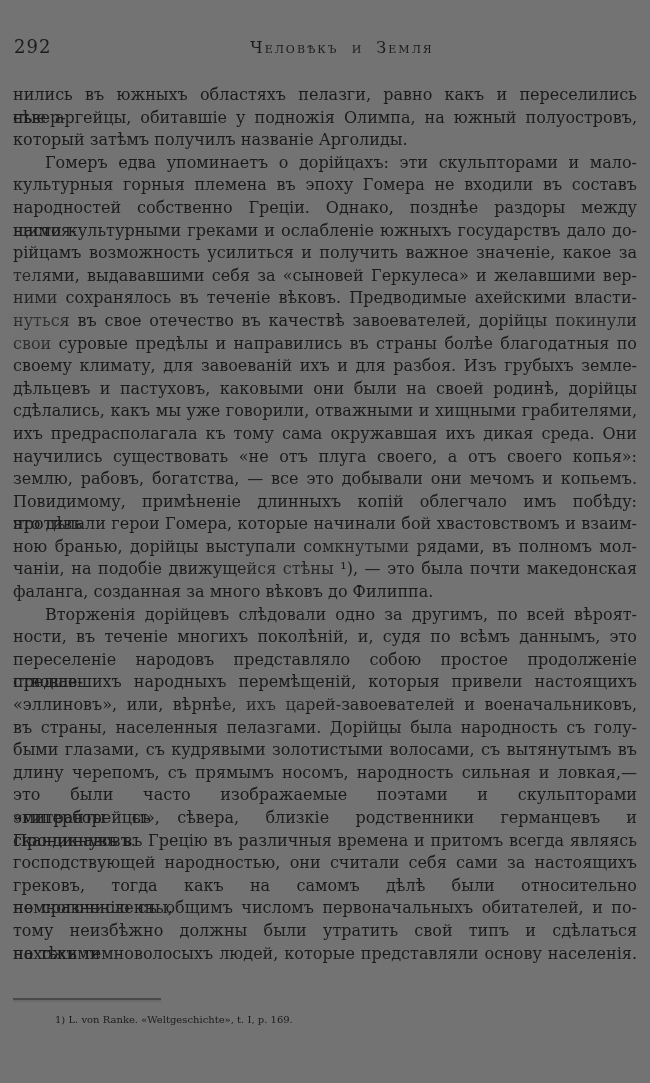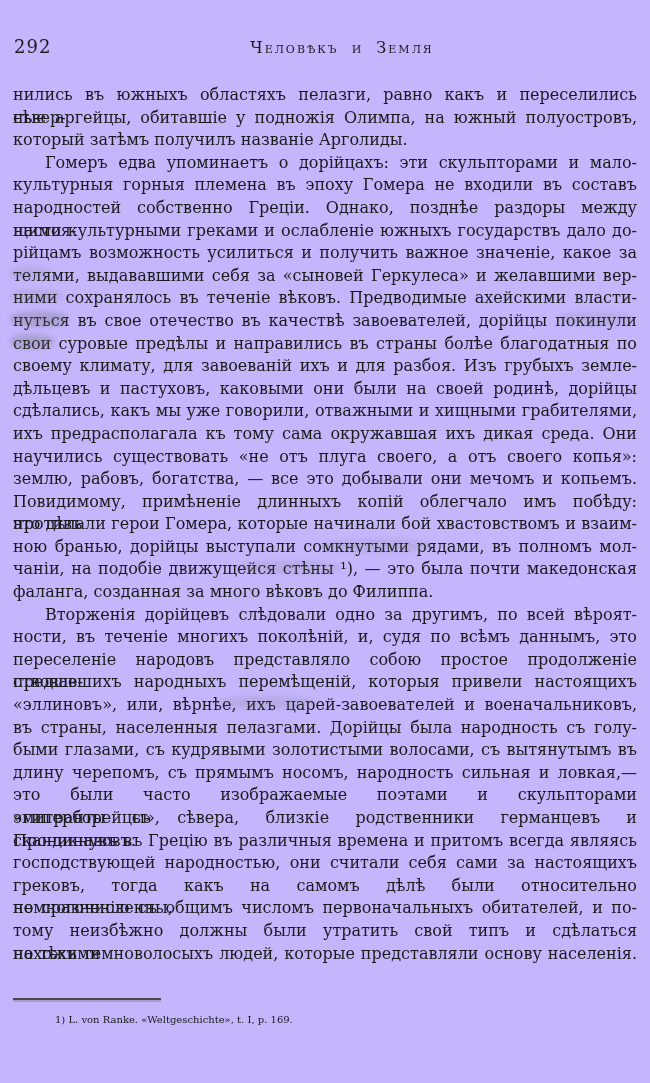--- a/index.html
+++ b/index.html
@@ -1,19 +1,19 @@
 <!DOCTYPE html>
 <html><head>
 <meta charset="utf-8">
 <style>
   html,body{margin:0;padding:0;background:#e9e9e9;}
   .page{
     position:relative;
     width:650px;height:1083px;
-    background:#c4b5fd;
+    background:#737373;
     overflow:hidden;
     font-family:"DejaVu Serif","DejaVu Sans",serif;
     color:#1b1b1b;
   }
   
   .page-number{
     position:absolute;left:14px;top:36px;
     font-size:18px;letter-spacing:1px;
   }
   .running-title{

